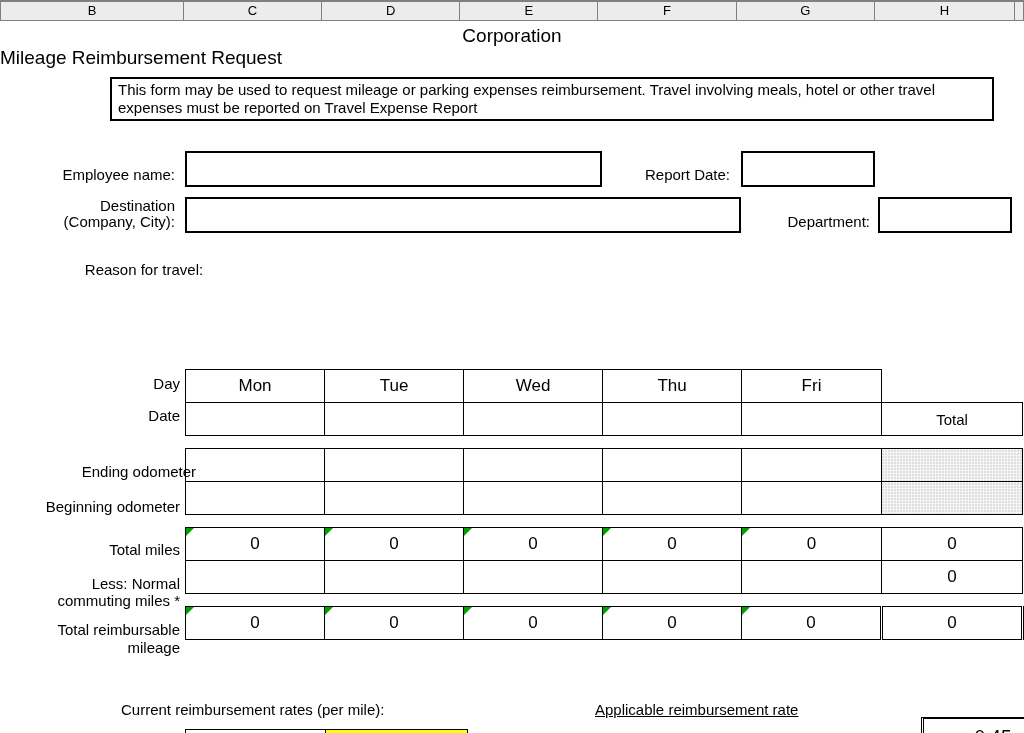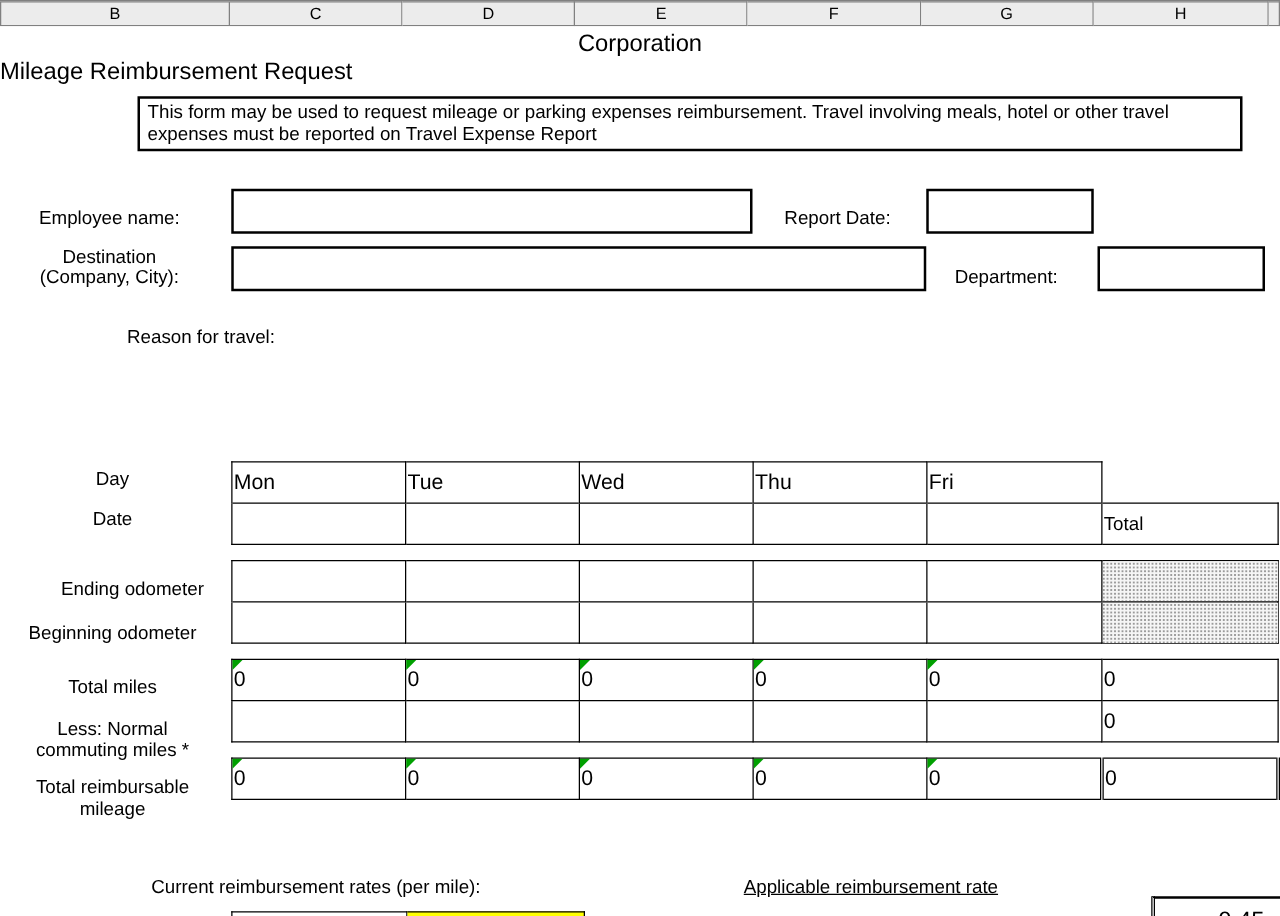--- a/index.html
+++ b/index.html
@@ -53,41 +53,42 @@
     border: 2px solid #000;
     padding: 2px 6px;
     height: 36px;
     overflow: hidden;
     font-size: 15px;
     line-height: 18px;
   }
 
   .lbl {
     position: absolute;
-    text-align: center;
+    text-align: right;
     font-size: 15px;
   }
 
   .fld {
     position: absolute;
     border: 2px solid #000;
     background: #fff;
   }
 
   
   .mtable {
     position: absolute;
     left: 185px;
     top: 348px;
     border-collapse: collapse;
   }
   .mtable td {
     border: 1px solid #000;
     width: 137px;
     height: 30px;
+    text-align: center;
     font-size: 17px;
     vertical-align: middle;
     position: relative;
   }
   .mtable td.dotted-bottom { border-bottom: 1px dotted #000; }
   .nobord { border: none !important; }
   .shaded {
     background-image: radial-gradient(circle, #9a9a9a 0.7px, transparent 0.7px);
     background-size: 3px 3px;
     background-color: #f5f5f5;
@@ -188,21 +189,21 @@
   <div class="lbl" style="left:610px; top:145px; width:120px">Report Date:</div>
   <div class="fld" style="left:741px; top:130px; width:130px; height:32px"></div>
 
   <div class="lbl" style="left:0; top:176px; width:175px">Destination</div>
   <div class="lbl" style="left:0; top:192px; width:175px">(Company, City):</div>
   <div class="fld" style="left:185px; top:176px; width:552px; height:32px"></div>
 
   <div class="lbl" style="left:740px; top:192px; width:130px">Department:</div>
   <div class="fld" style="left:878px; top:176px; width:130px; height:32px"></div>
 
-  <div class="lbl" style="left:20px; top:240px; width:200px; text-align:right">Reason for travel:</div>
+  <div class="lbl" style="left:44px; top:240px; width:200px; text-align:center">Reason for travel:</div>
 
   <div class="lbl" style="left:0; top:354px; width:180px">Day</div>
   <div class="lbl" style="left:0; top:386px; width:180px">Date</div>
   <div class="lbl" style="left:16px; top:442px; width:180px">Ending odometer</div>
   <div class="lbl" style="left:0; top:477px; width:180px">Beginning odometer</div>
   <div class="lbl" style="left:0; top:520px; width:180px">Total miles</div>
   <div class="lbl" style="left:0; top:554px; width:180px">Less: Normal</div>
   <div class="lbl" style="left:0; top:571px; width:180px">commuting miles *</div>
   <div class="lbl" style="left:0; top:600px; width:180px">Total reimbursable</div>
   <div class="lbl" style="left:0; top:618px; width:180px">mileage</div>

